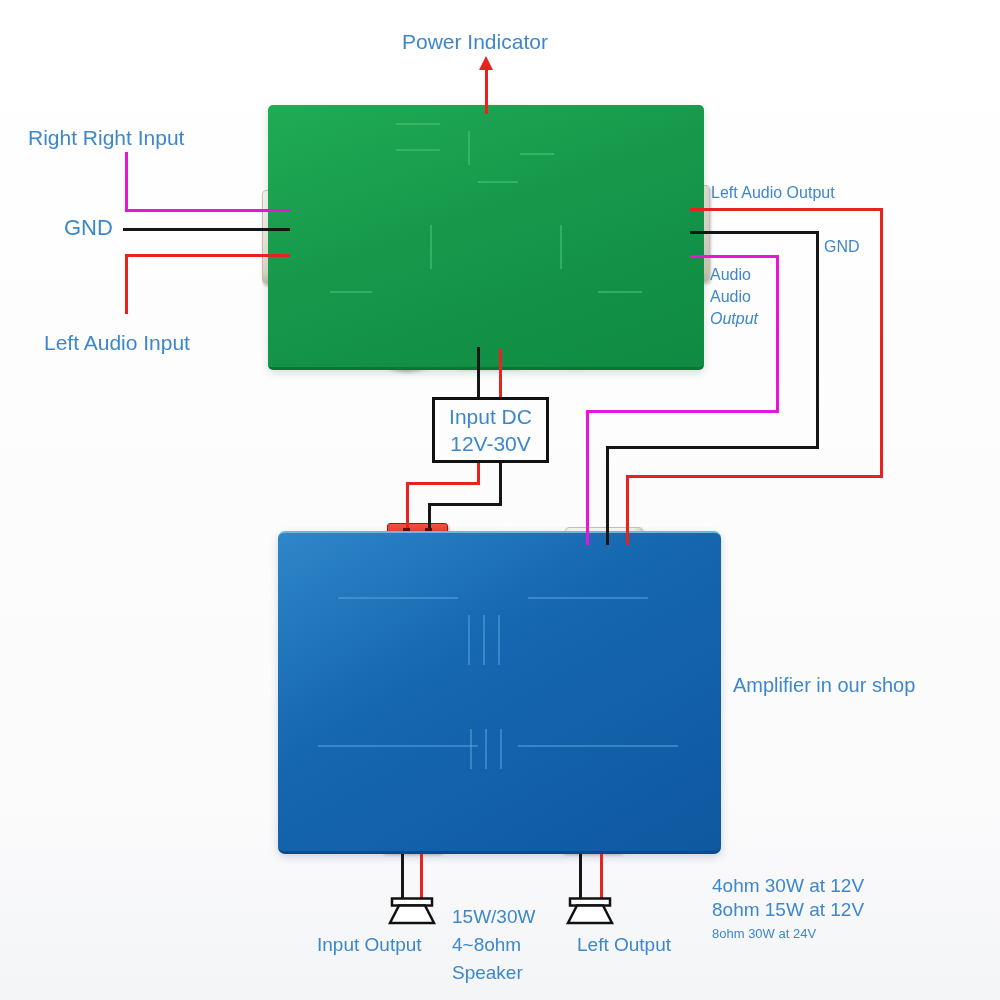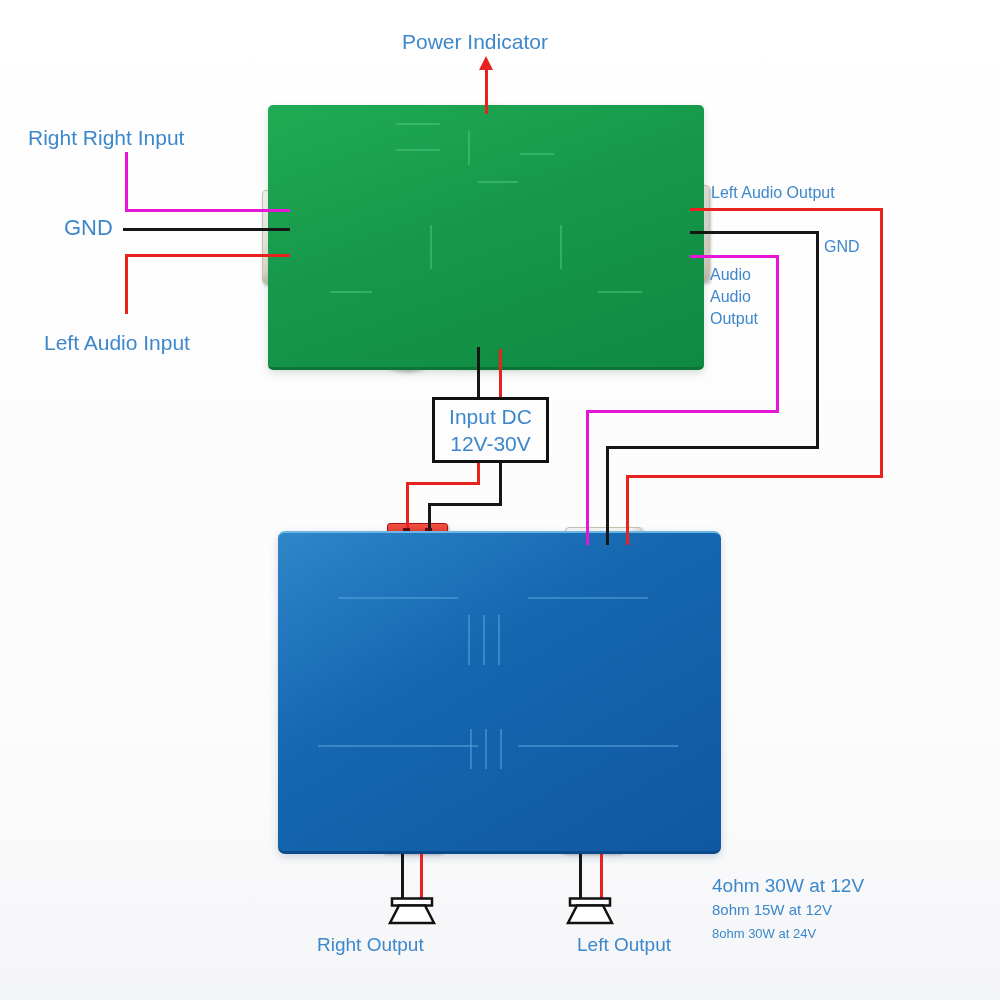--- a/index.html
+++ b/index.html
@@ -378,27 +378,33 @@
 
   <div class="lbl" style="left:402px;top:30px;font-size:21px;">Power Indicator</div>
   <div class="lbl" style="left:28px;top:126px;font-size:21px;">Right Right Input</div>
   <div class="lbl" style="left:64px;top:215px;font-size:22px;">GND</div>
   <div class="lbl" style="left:44px;top:331px;font-size:21px;">Left Audio Input</div>
   <div class="lbl" style="left:711px;top:184px;font-size:16px;">Left Audio Output</div>
   <div class="lbl" style="left:824px;top:238px;font-size:16px;">GND</div>
   <div class="abs" style="left:710px;top:264px;z-index:41;">
     <div class="lbl" style="position:static;font-size:16px;line-height:22px;">Audio</div>
     <div class="lbl" style="position:static;font-size:16px;line-height:22px;">Audio</div>
-    <div class="lbl" style="position:static;font-size:16px;line-height:22px;">Output</div>
+    <div class="lbl" style="position:static;font-size:16px;line-height:22px;font-style:italic;">Output</div>
   </div>
   <div class="dcbox">
     <div>Input DC</div>
     <div>12V-30V</div>
   </div>
-  <div class="lbl" style="left:317px;top:934px;font-size:19px;">Right Output</div>
+  <div class="lbl" style="left:733px;top:674px;font-size:20px;">Amplifier in our shop</div>
+  <div class="lbl" style="left:317px;top:934px;font-size:19px;">Input Output</div>
+  <div class="abs" style="left:452px;top:903px;">
+    <div class="lbl" style="position:static;font-size:19px;line-height:28px;">15W/30W</div>
+    <div class="lbl" style="position:static;font-size:19px;line-height:28px;">4~8ohm</div>
+    <div class="lbl" style="position:static;font-size:19px;line-height:28px;">Speaker</div>
+  </div>
   <div class="lbl" style="left:577px;top:934px;font-size:19px;">Left Output</div>
   <div class="abs" style="left:712px;top:874px;">
     <div class="lbl" style="position:static;font-size:19px;line-height:24px;">4ohm 30W at 12V</div>
-    <div class="lbl" style="position:static;font-size:15px;line-height:24px;">8ohm 15W at 12V</div>
+    <div class="lbl" style="position:static;font-size:19px;line-height:24px;">8ohm 15W at 12V</div>
     <div class="lbl" style="position:static;font-size:13px;line-height:24px;">8ohm 30W at 24V</div>
   </div>
 
 </div>
 
 </body></html>

